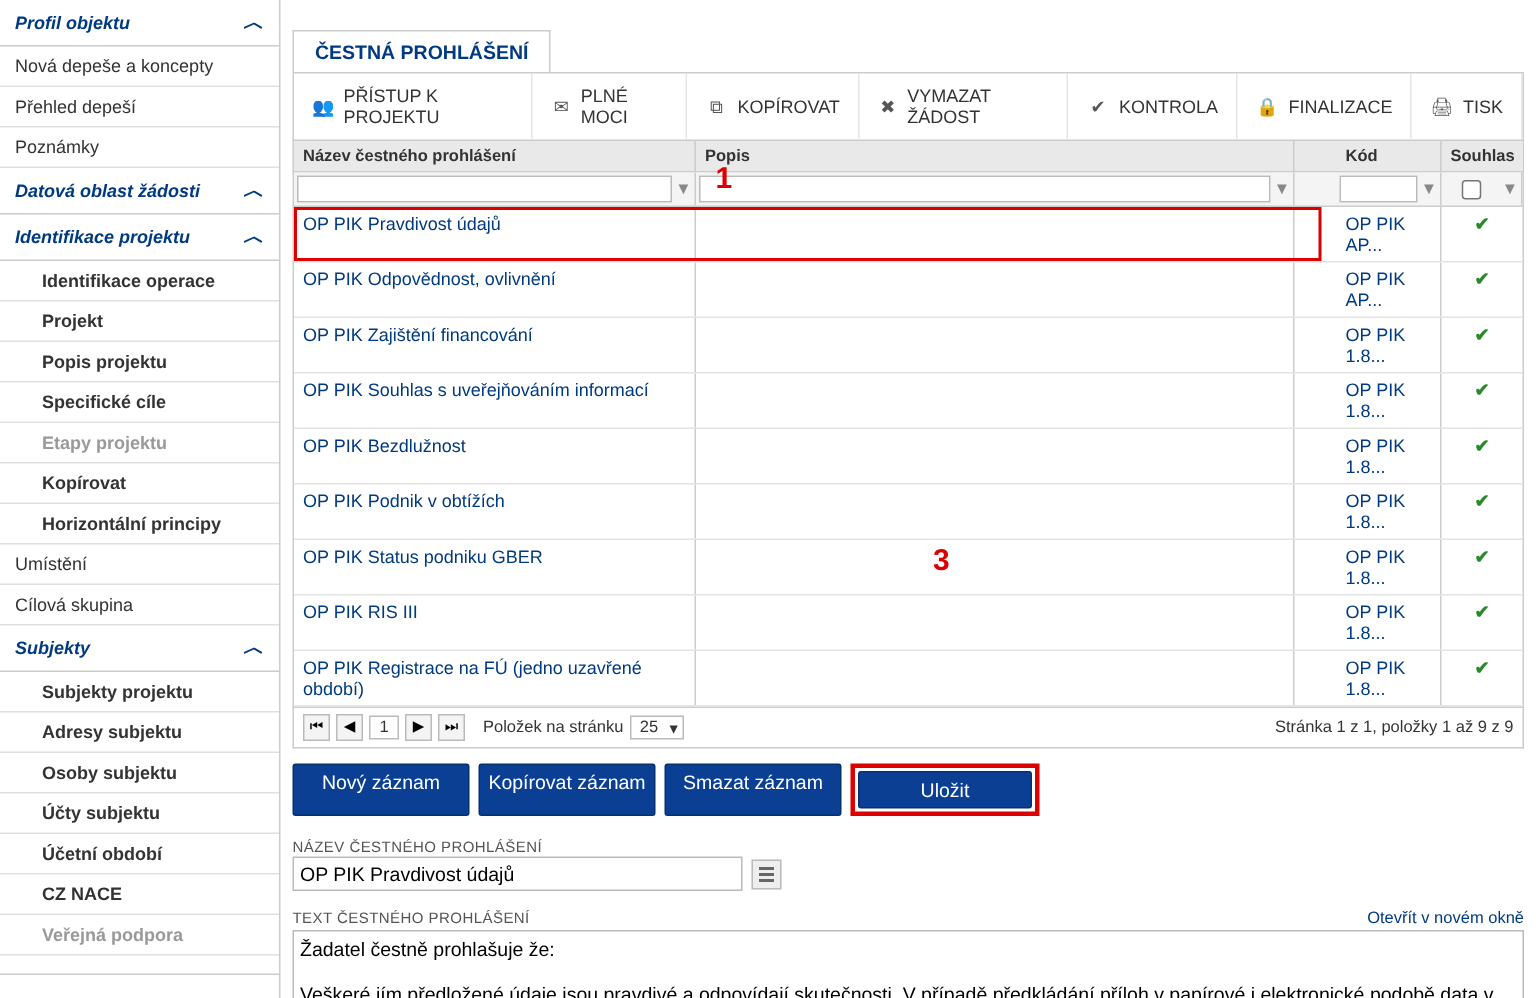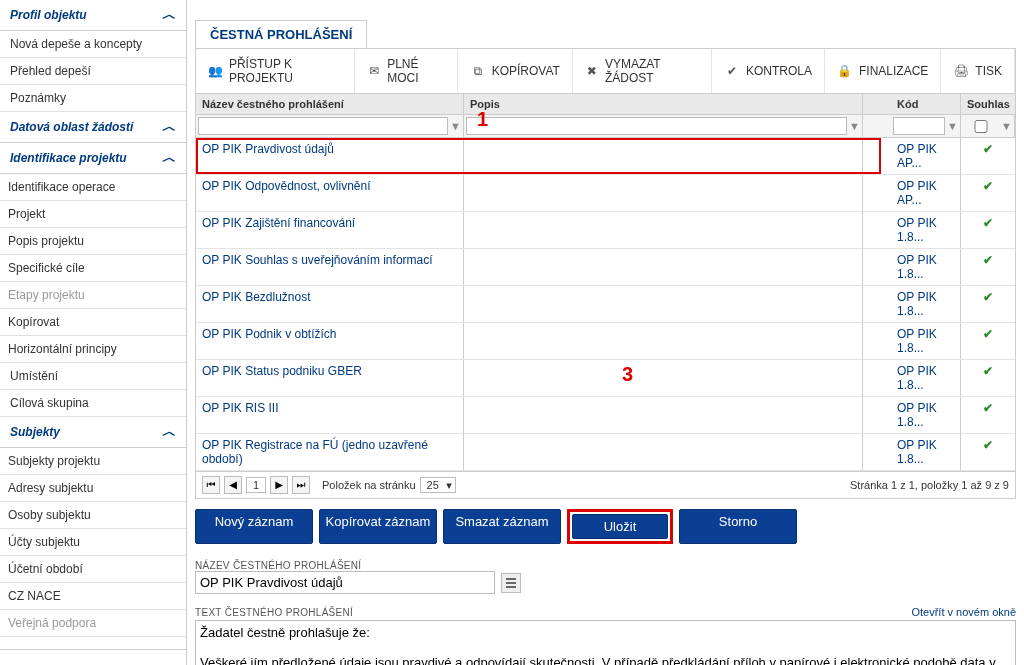--- a/index.html
+++ b/index.html
@@ -3,21 +3,21 @@
 <meta charset="utf-8">
 <style>
   * { box-sizing: border-box; margin: 0; padding: 0; }
   body { font-family: Arial, sans-serif; font-size: 12px; color: #333; background: #fff; width: 1024px; }
   .layout { display: flex; }
   .sidebar { width: 187px; border-right: 1px solid #ccc; }
   .sidebar-header { display: flex; justify-content: space-between; align-items: center; padding: 6px 10px; border-bottom: 1px solid #ccc; font-weight: bold; color: #003a80; cursor: pointer; font-style: italic; }
   .sidebar-header .chev { font-size: 14px; }
   .sidebar-item { padding: 6px 10px 6px 20px; border-bottom: 1px solid #e0e0e0; cursor: pointer; }
   .sidebar-item.lvl1 { padding-left: 10px; }
-  .sidebar-item.lvl2 { padding-left: 8px; }
+  .sidebar-item.lvl2 { padding-left: 28px; font-weight: bold; }
   .sidebar-item.muted { color: #999; }
   .main { flex: 1; padding: 0 8px; }
   .tab-header { display: flex; border-bottom: 1px solid #ccc; margin-top: 20px; }
   .tab { padding: 6px 14px; border: 1px solid #ccc; border-bottom: none; background: #fff; font-weight: bold; color: #003a80; font-size: 13px;}
   .toolbar { display: flex; border: 1px solid #ccc; border-top: none; }
   .toolbar-btn { display: flex; align-items: center; gap: 6px; padding: 8px 12px; border-right: 1px solid #e5e5e5; cursor: pointer; font-size: 12px; color: #333; }
   .toolbar-btn .ticon { width: 16px; height: 16px; display: inline-flex; align-items: center; justify-content: center; color: #555; }
   .grid { border: 1px solid #ccc; border-top: none; }
   .grid-head { display: flex; background: #e9e9e9; border-bottom: 1px solid #ccc; font-weight: bold; font-size: 11px; }
   .col-name { width: 268px; padding: 4px 6px; border-right: 1px solid #ccc; }
@@ -38,21 +38,21 @@
   .row-highlight::after { content:""; position:absolute; left:0; top:0; right:134px; bottom:0; border:2px solid #d00; pointer-events:none; }
   .annot { position: absolute; color: #d00; font-weight: bold; font-size: 20px; }
   .pager-bar { display:flex; align-items:center; justify-content: space-between; padding: 4px 6px; border:1px solid #ccc; border-top:none; font-size:11px; }
   .pager-left { display:flex; align-items:center; gap:4px; }
   .pager-left button { width:18px; height:18px; border:1px solid #bbb; background:#f4f4f4; cursor:pointer; font-size:10px; line-height:1; }
   .page-num { width:20px; text-align:center; border:1px solid #bbb; padding:1px; }
   .per-page { border:1px solid #bbb; background:#fff; padding:1px 16px 1px 6px; position:relative; }
   .action-row { display:flex; gap:6px; margin: 10px 0; position:relative;}
   .action-btn { flex:0 0 118px; text-align:center; padding:4px 0; background:#0a3f94; color:#fff; border:1px solid #06316f; border-radius:2px; cursor:pointer; font-size:13px;}
   .action-row .wrap-save{ padding:2px; border:3px solid #d00; display:inline-block;}
-  .action-row .wrap-save .action-btn{flex:none;width:96px;}
+  .action-row .wrap-save .action-btn{flex:none;width:116px;}
   .form-area { padding: 6px 0; position:relative;}
   .form-label { font-size: 10px; color: #555; letter-spacing:0.3px; text-transform: uppercase;}
   .form-row { display:flex; align-items:center; gap:6px; margin-bottom:12px;}
   .form-row input { width: 300px; padding:3px 4px; border:1px solid #bbb; font-size:13px;}
   .detail-btn { width:20px; height:20px; border:1px solid #bbb; background:#eee; display:flex; flex-direction:column; justify-content:center; align-items:center; gap:2px; cursor:pointer;}
   .detail-btn span{width:10px;height:2px;background:#666;}
   .text-head { display:flex; justify-content:space-between; align-items:flex-end; }
   .open-link { color:#003a80; font-size:11px; cursor:pointer;}
   textarea.decl { width:100%; height:150px; border:1px solid #bbb; padding:4px; font-size:13px; font-family: Arial, sans-serif; resize:none; margin-top:2px;}
   .main { position:relative; }
@@ -240,21 +240,20 @@
       <div>Stránka 1 z 1, položky 1 až 9 z 9</div>
     </div>
 
     <div class="action-row">
       <div class="action-btn">Nový záznam</div>
       <div class="action-btn">Kopírovat záznam</div>
       <div class="action-btn">Smazat záznam</div>
       <span class="wrap-save">
           <div class="action-btn">Uložit</div>
         </span>
-      <div class="action-btn">Storno</div>
     </div>
 
     <div class="form-area">
       <div class="form-label">NÁZEV ČESTNÉHO PROHLÁŠENÍ</div>
       <div class="form-row">
         <input type="text" value="OP PIK Pravdivost údajů" style="">
         <div class="detail-btn">
             <span></span>
             <span></span>
             <span></span>

